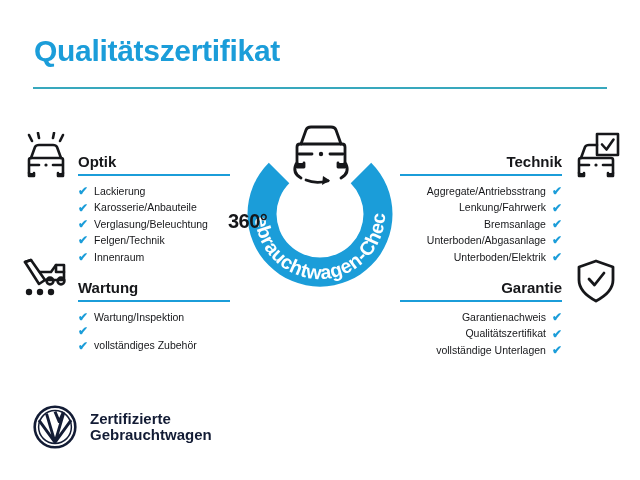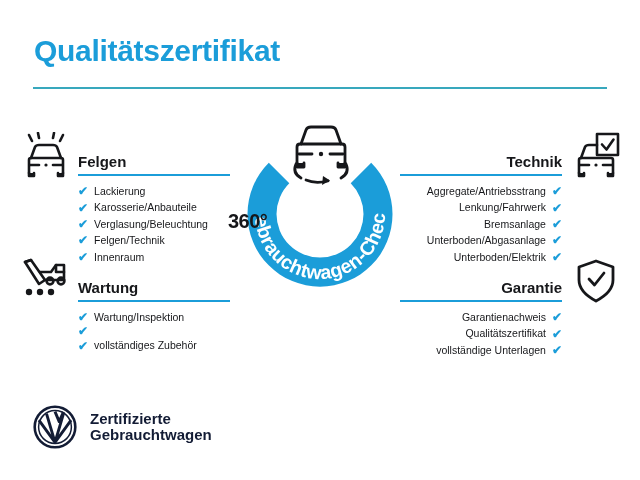--- a/index.html
+++ b/index.html
@@ -203,21 +203,21 @@
 
   <div class="sec-icon" id="icon-garantie">
     <svg width="42" height="46" viewBox="0 0 42 46" fill="none" stroke="#16171a" stroke-width="2.8" stroke-linecap="round" stroke-linejoin="round">
       <path d="M21 3 L38 9 L38 22 Q38 34 21 43 Q4 34 4 22 L4 9 Z"></path>
       <path d="M14 21 L19.5 27 L29 15"></path>
     </svg>
   </div>
 
   <div class="section left" id="sec-optik">
     <div class="sec-head">
-      <span class="sec-title">Felgen</span>
+      <span class="sec-title">Optik</span>
       <span class="sec-rule"></span>
     </div>
     <div class="items">
       <div class="item">
           <span class="check">✔</span>
           <span>Lackierung</span>
         </div>
       <div class="item">
           <span class="check">✔</span>
           <span>Karosserie/Anbauteile</span>

